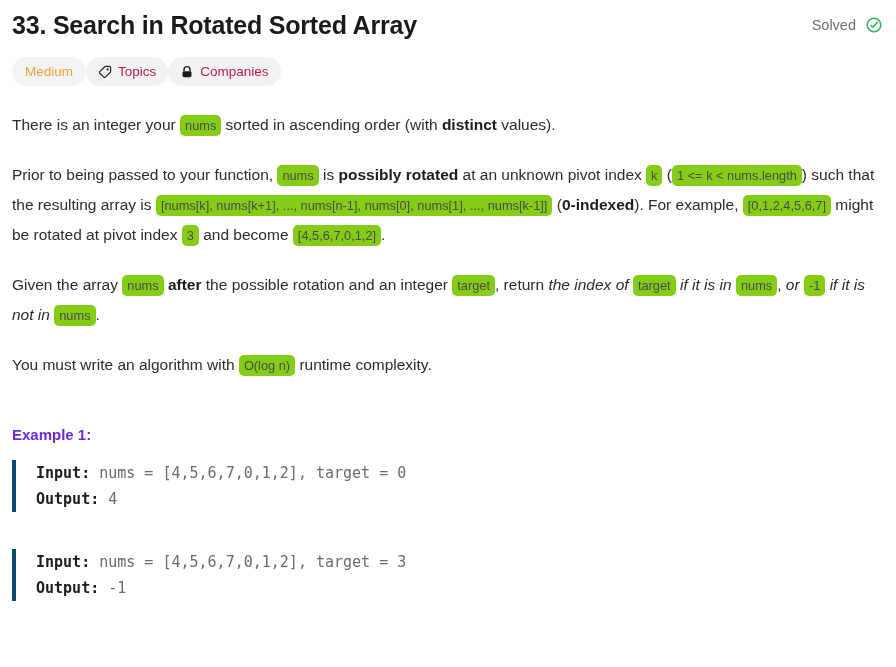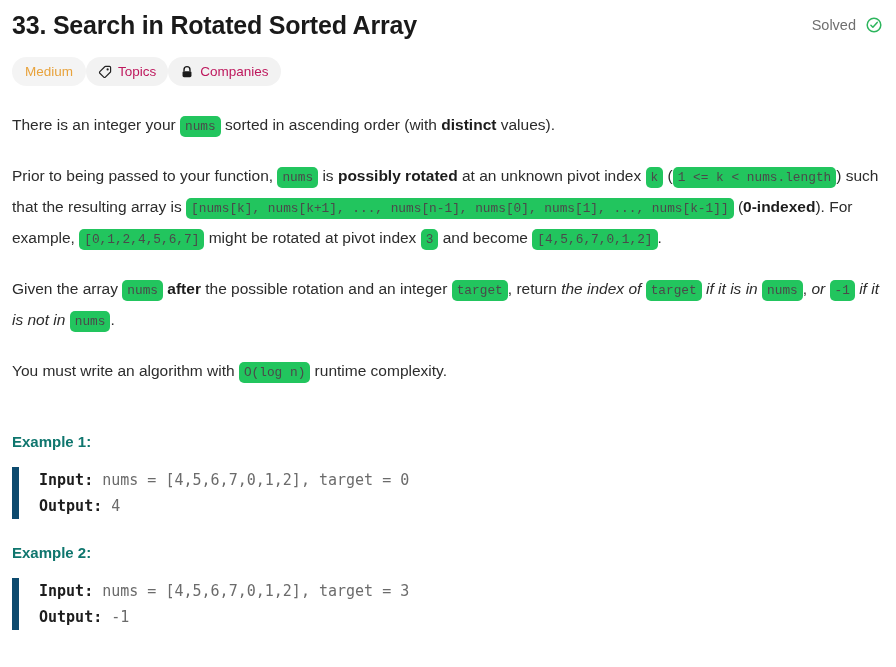--- a/index.html
+++ b/index.html
@@ -101,45 +101,45 @@
     color: #2c2c2c;
     margin: 0;
     padding-top: 20px;
     text-align: left;
   }
   .para.first { padding-top: 24px; }
   .para b, .bold { font-weight: 700; color: #1c1c1c; }
   .para i, .ital { font-style: italic; }
 
   code.inl {
-    font-family: Liberation Mono, monospace;
+    font-family: Liberation Sans, sans-serif;
     font-size: 12.8px;
-    background: #22c55e;
+    background: #84cc16;
     color: #4a4a4a;
     padding: 3px 5px;
     border-radius: 5px;
     white-space: pre-wrap;
     box-decoration-break: clone;
     -webkit-box-decoration-break: clone;
   }
 
   
   .example-wrap { padding-top: 44px; }
   .example-wrap.second { padding-top: 23px; }
   .example-title {
     font-size: 15px;
     line-height: 22px;
     font-weight: 700;
-    color: #0f766e;
+    color: #6d28d9;
     margin: 0 0 0 0;
   }
   pre.example {
     margin: 14px 0 0 0;
     padding: 0 0 0 20px;
-    border-left: 7px solid #0c4a6e;
+    border-left: 4px solid #0c4a6e;
     font-family: "DejaVu Sans Mono", monospace;
     font-size: 15px;
     line-height: 26px;
     color: #6b6b6b;
     white-space: pre-wrap;
   }
   pre.example strong {
     color: #1d1d1d;
     font-weight: 700;
   }
@@ -198,19 +198,18 @@
 
     <p class="para"><span>You must write an algorithm with </span><code class="inl">O(log n)</code><span> runtime complexity.</span></p>
 
     <div class="example-wrap">
       <p class="example-title">Example 1:</p>
       <pre class="example"><strong>Input:</strong><span> nums = [4,5,6,7,0,1,2], target = 0</span>
 <strong>Output:</strong><span> 4</span></pre>
     </div>
 
     <div class="example-wrap second">
-      <p class="example-title">Example 2:</p>
       <pre class="example"><strong>Input:</strong><span> nums = [4,5,6,7,0,1,2], target = 3</span>
 <strong>Output:</strong><span> -1</span></pre>
     </div>
 
   </div>
 </div>
 
 </body></html>

